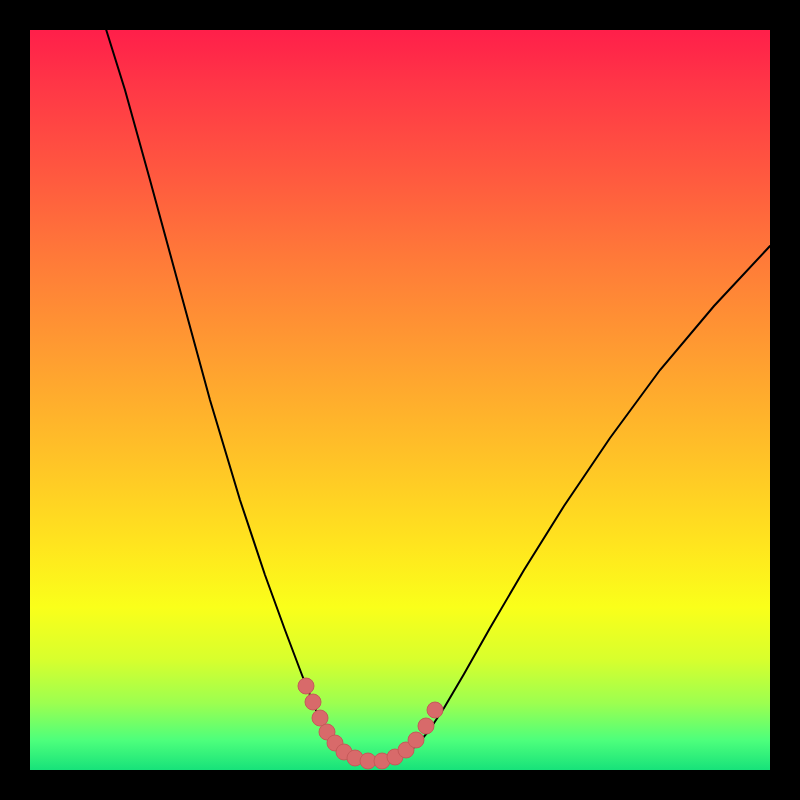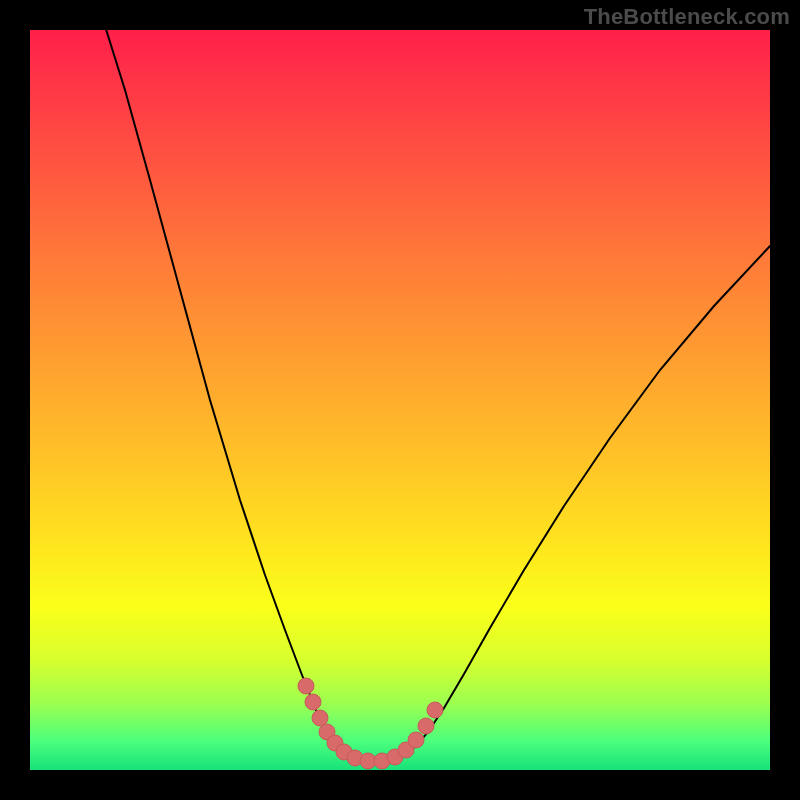--- a/index.html
+++ b/index.html
@@ -68,21 +68,20 @@
     fill: #d86a6a;
     stroke: #c65a5a;
     stroke-width: 1;
   }
 </style>
 </head>
 <body>
 
 <div class="frame">
 
-  <div class="watermark">TheBottleneck.com</div>
 
   <div class="plot-area">
     <svg class="curves" viewBox="0 0 740 740">
       <path id="left-branch" class="curve-line" d="M70 -20 L95 60 L120 150 L150 260 L180 370 L210 470 L235 545 L255 600 L272 645 L286 680 L298 704 L306 716 L314 724 L324 729 L336 731"></path>
       <path id="right-branch" class="curve-line" d="M336 731 L350 731 L362 729 L374 724 L386 716 L398 702 L414 678 L434 644 L460 598 L494 540 L534 476 L580 408 L630 340 L684 276 L740 216"></path>
       <g id="bead-group">
           <circle cx="276" cy="656" r="8" class="bead"></circle>
           <circle cx="283" cy="672" r="8" class="bead"></circle>
           <circle cx="290" cy="688" r="8" class="bead"></circle>
           <circle cx="297" cy="702" r="8" class="bead"></circle>

